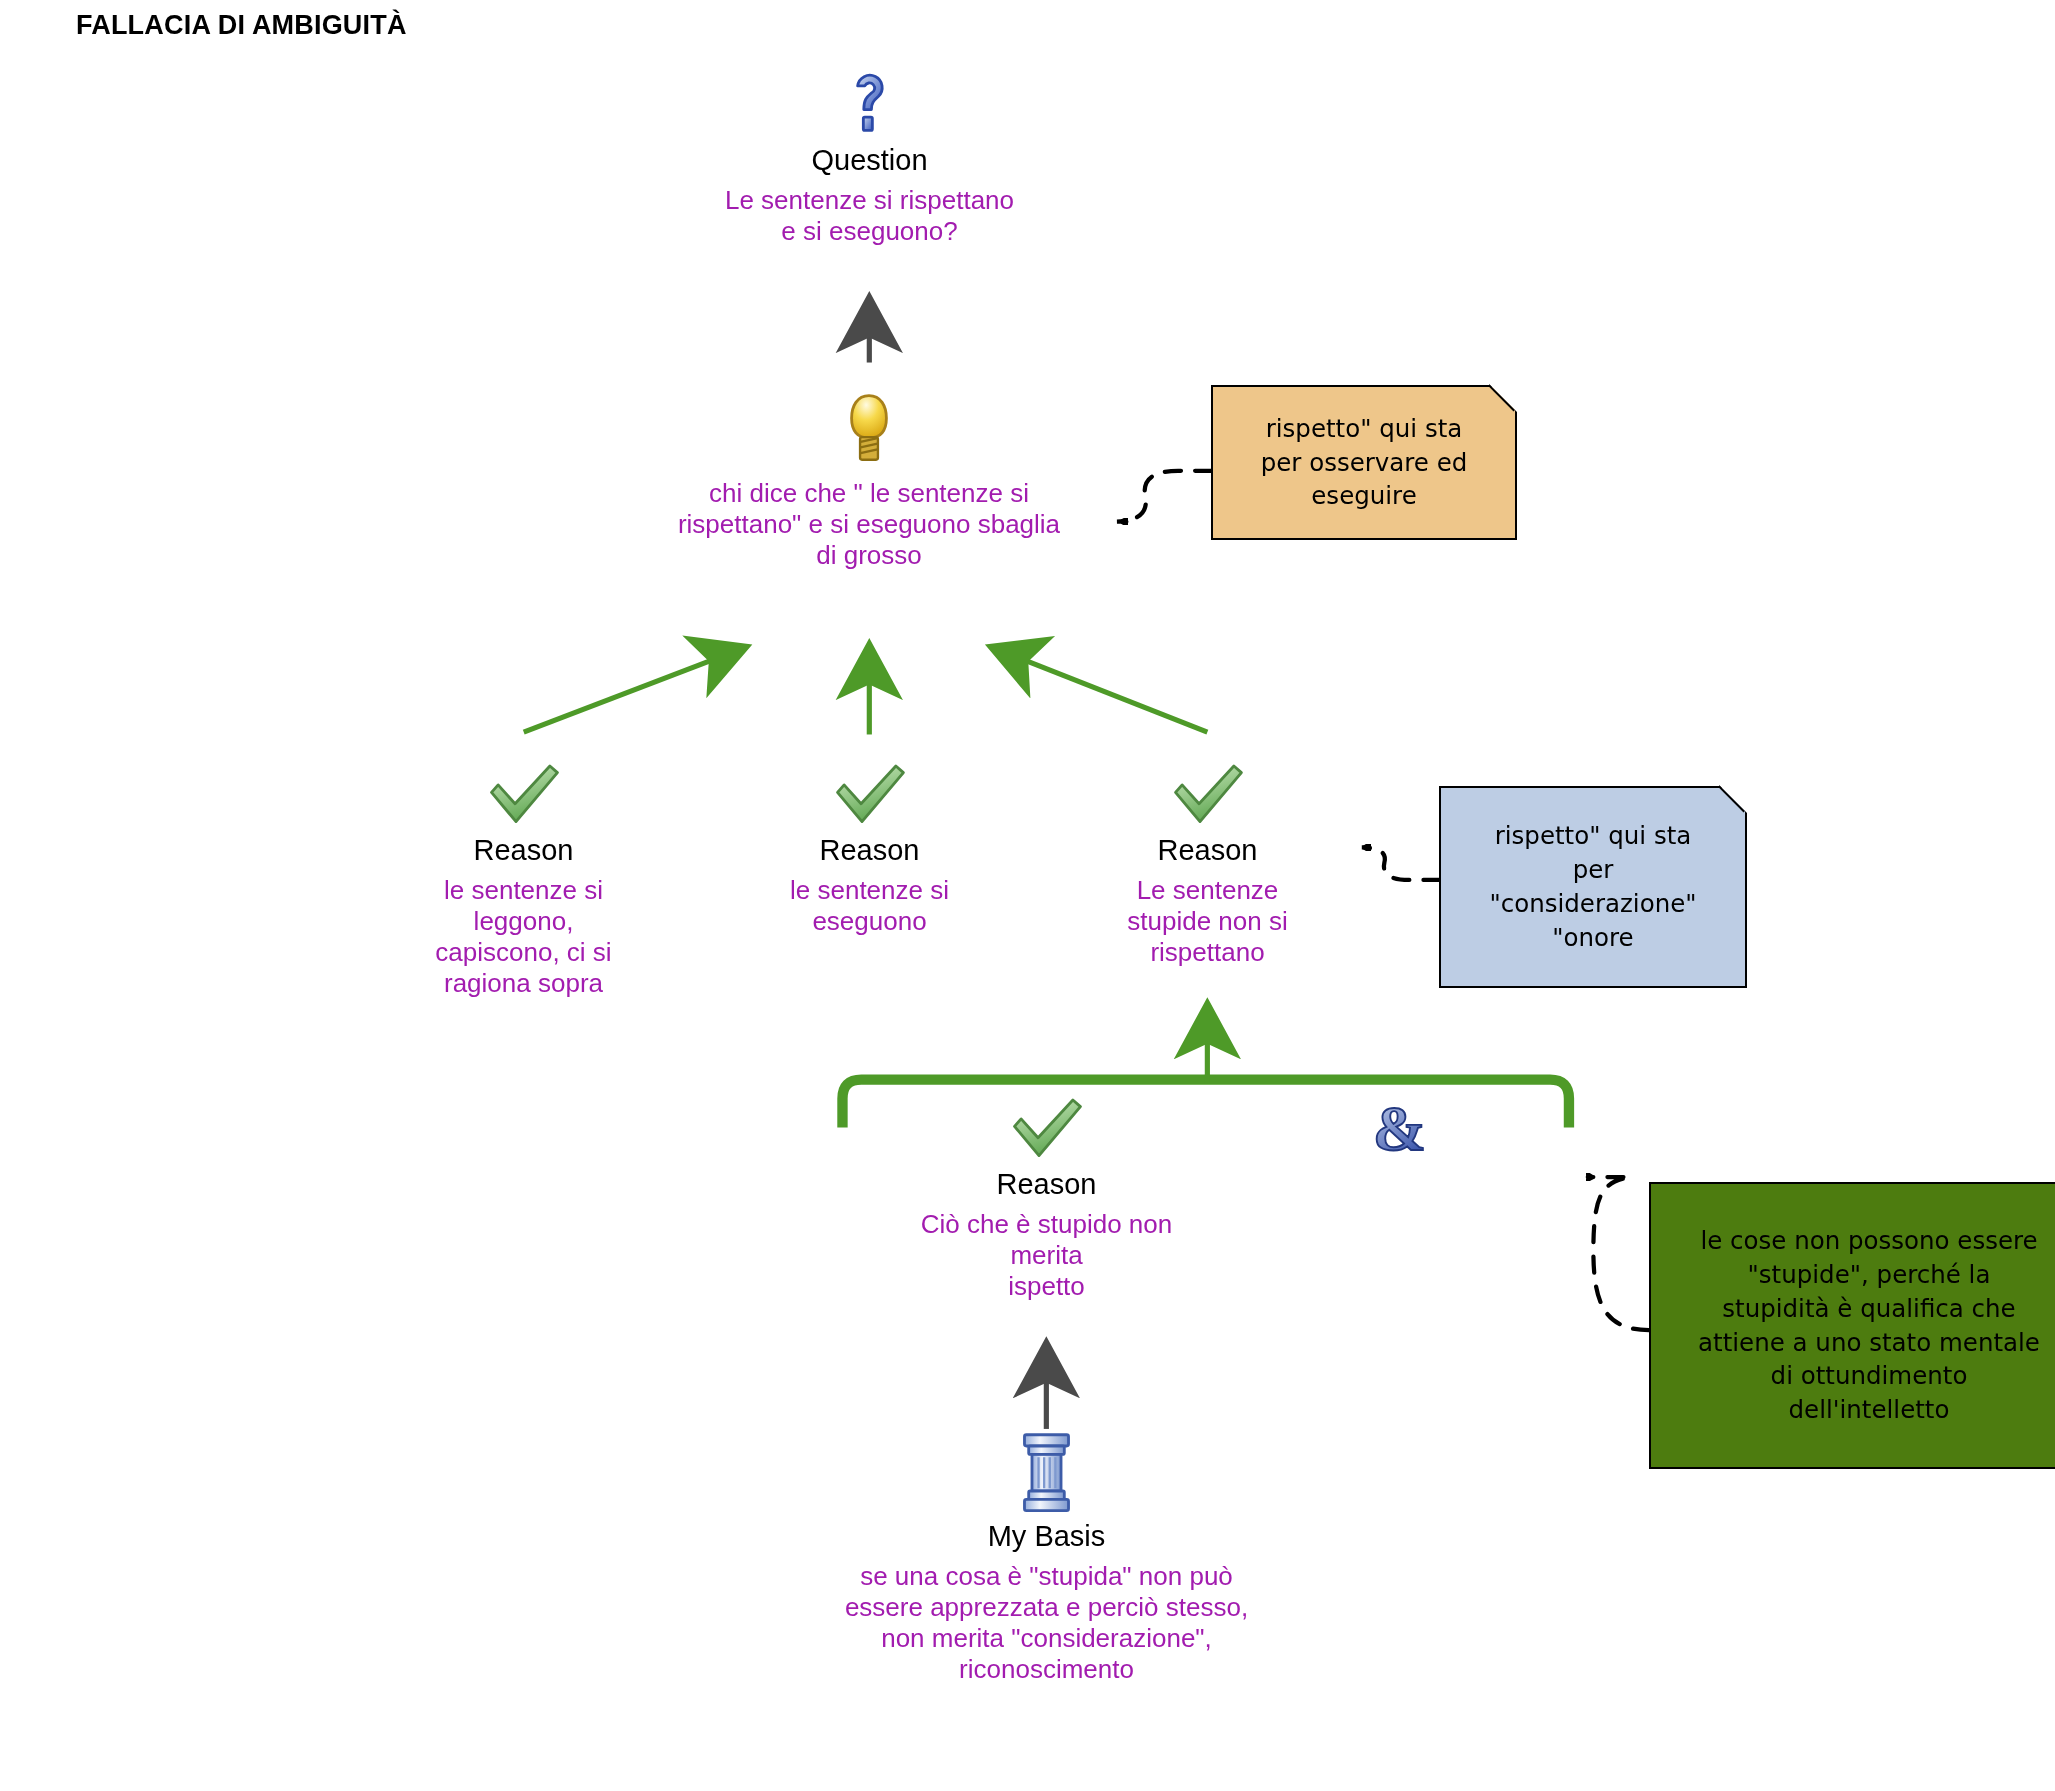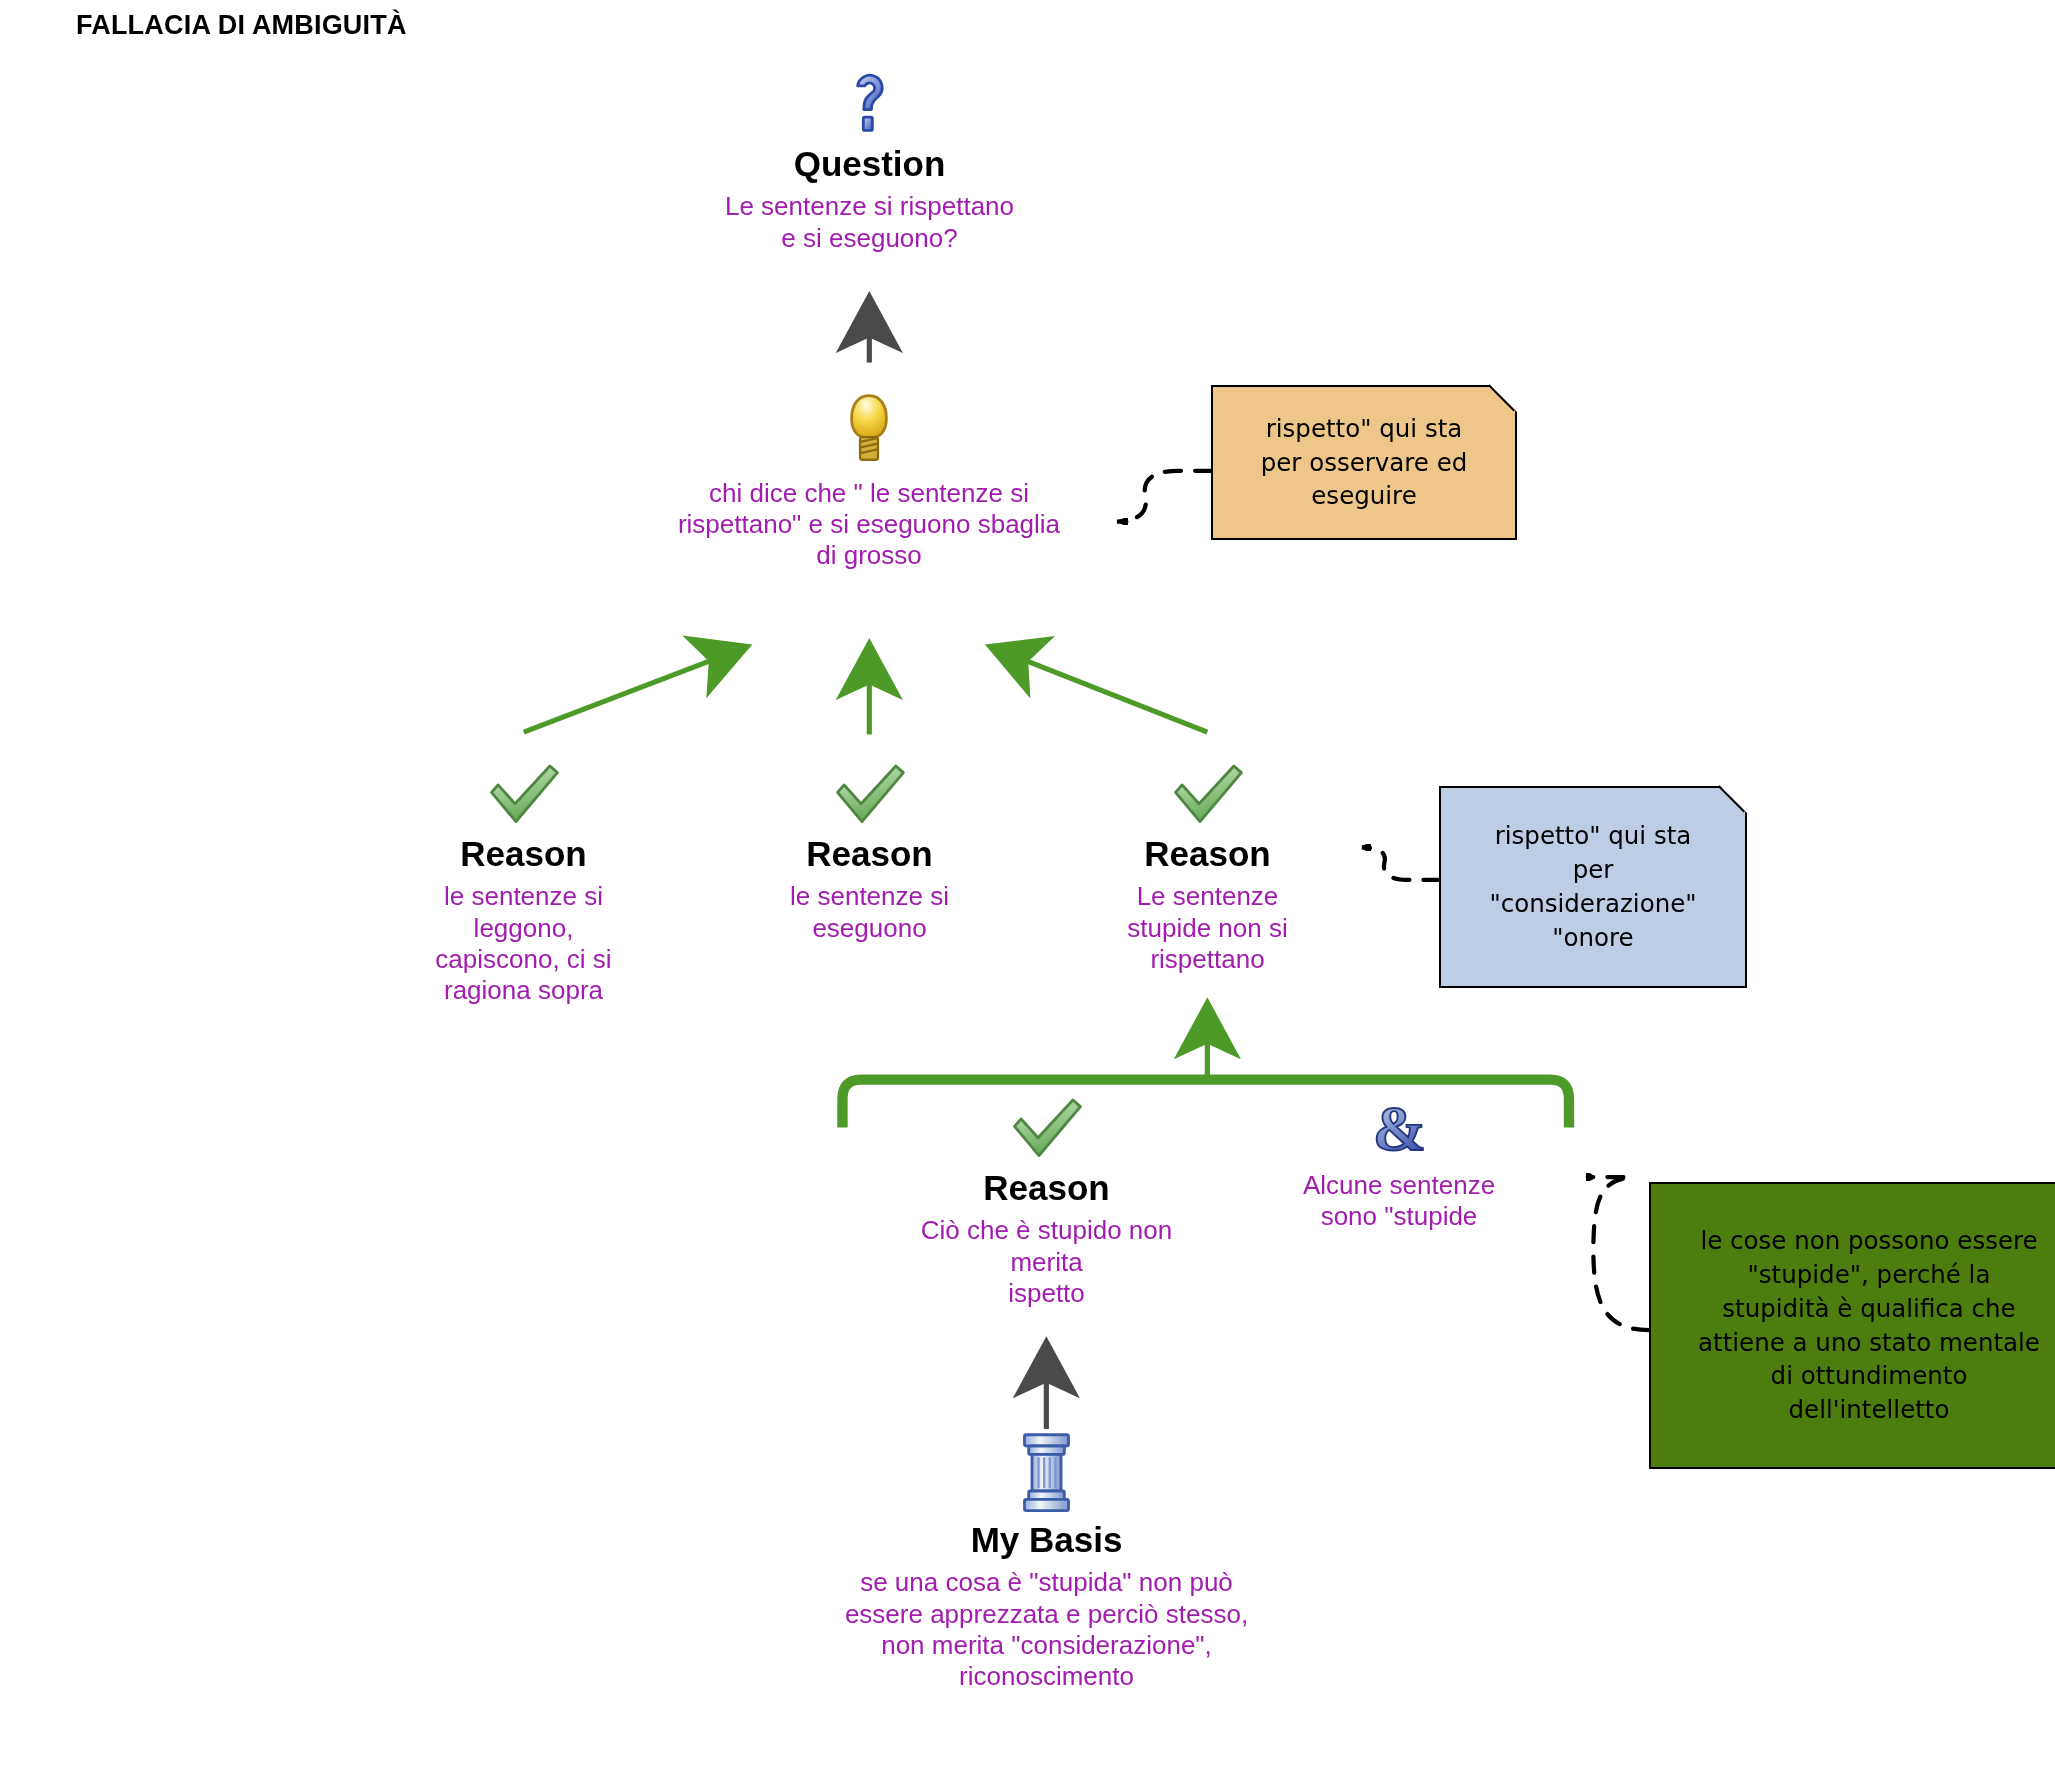--- a/index.html
+++ b/index.html
@@ -4,21 +4,21 @@
 <style>
   html,body{margin:0;padding:0;background:#ffffff;}
   body{font-family:"Liberation Sans", sans-serif;}
   #canvas{position:relative;width:2056px;height:1791px;background:#fff;overflow:hidden;margin-left:48px;}
   #edges{position:absolute;left:0;top:0;width:2056px;height:1791px;pointer-events:none;}
 
   .title{position:absolute;left:28px;top:10.4px;font-size:27px;font-weight:bold;color:#000;letter-spacing:0.2px;}
 
   .node{position:absolute;text-align:center;}
   .node .icon{display:block;margin:0 auto;}
-  .node .ntype{font-size:35px;font-weight:bold;color:#000;line-height:1.15;margin-top:4.7px;}
+  .node .ntype{font-size:29px;font-weight:normal;color:#000;line-height:1.15;margin-top:4.7px;}
   .node .ntext{font-size:26px;color:#a21caf;line-height:1.2;margin-top:7.5px;white-space:pre-line;}
   .node .ntext.tight{margin-top:2.8px;}
 
   
   .note{position:absolute;border:2.8px solid #000;box-sizing:border-box;
         font-family:"DejaVu Sans", sans-serif;font-size:24.5px;line-height:1.38;
         color:#000;text-align:center;display:flex;align-items:center;justify-content:center;
         padding:12.2px 14px;white-space:pre-line;}
   .note .fold{position:absolute;top:-2.8px;right:-2.8px;width:0;height:0;
         border-left:29px solid transparent;border-top:29px solid #ffffff;}
@@ -197,22 +197,20 @@
         <defs>
           <linearGradient id="ga" x1="0.2" y1="0" x2="0.7" y2="1">
             <stop offset="0" stop-color="#C3D0EC"></stop>
             <stop offset="1" stop-color="#2F4BA6"></stop>
           </linearGradient>
         </defs>
         <text x="60" y="112" font-family="'Liberation Serif', serif" font-size="135" font-weight="bold" text-anchor="middle" fill="url(#ga)" stroke="#22377F" stroke-width="4">&amp;</text>
       </svg>
     </span>
     <div class="ntype"></div>
-    <div class="ntext tight">Alcune sentenze
-sono "stupide</div>
   </div>
 
   <div class="note" style="left:1601px;top:1182px;width:440px;height:287px;background:#4d7c0f;">
     <span class="fold"></span>
     <span class="foldline"></span>
     <span>le cose non possono essere
 "stupide", perché la
 stupidità è qualifica che
 attiene a uno stato mentale
 di ottundimento

